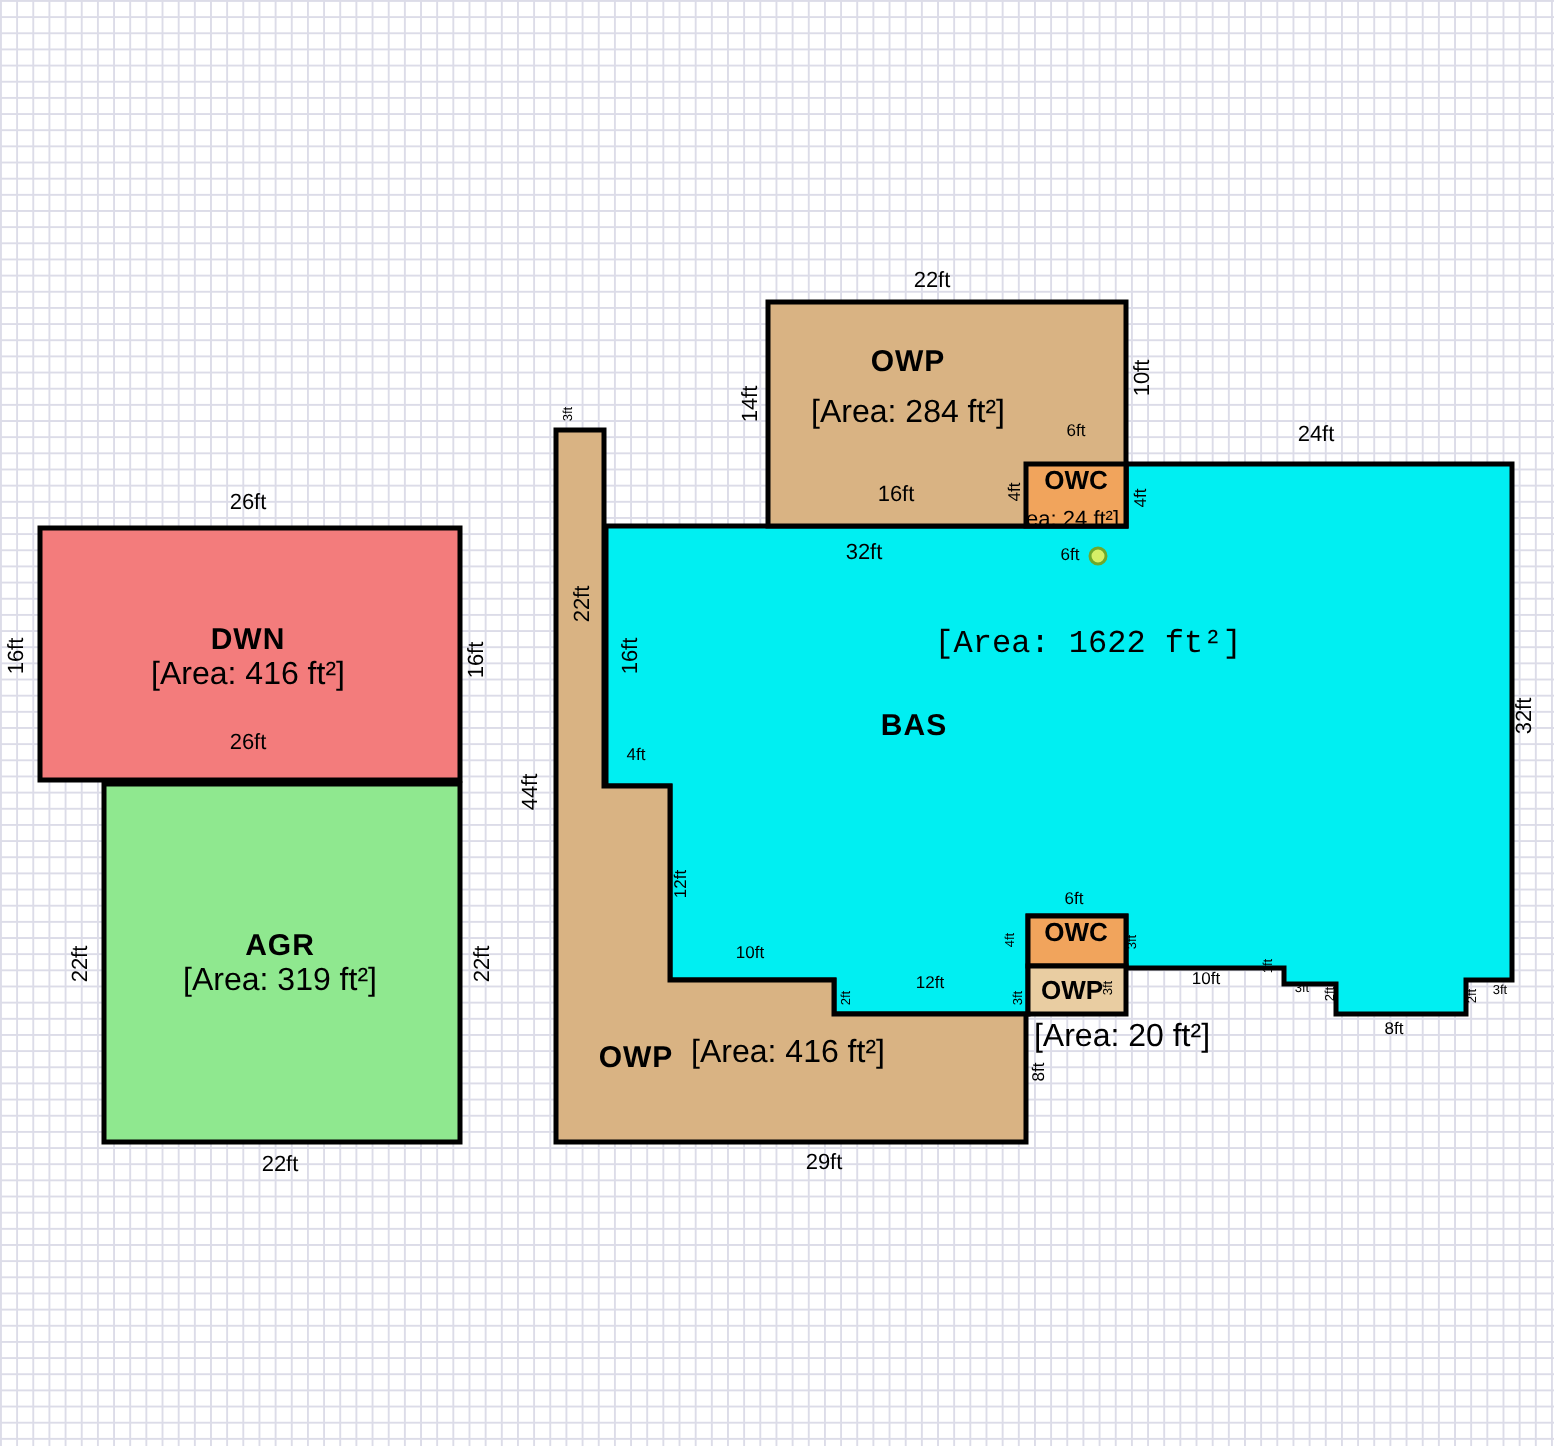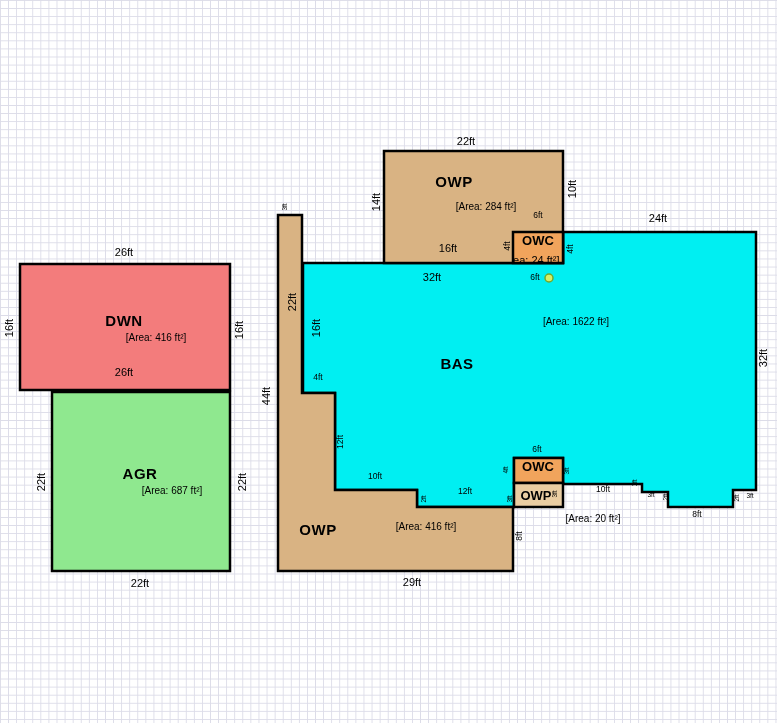--- a/index.html
+++ b/index.html
@@ -13,21 +13,21 @@
     background-size:8.08px 8.08px;
     overflow:hidden;
     font-family:"Liberation Sans", sans-serif;
     color:#000;
   }
   #shapes{position:absolute;left:0;top:0;z-index:1;}
   .lbl{position:absolute;z-index:2;white-space:nowrap;transform:translate(-50%,-50%);line-height:1;}
   .lbl.v{transform:translate(-50%,-50%) rotate(-90deg);}
   .code{font-size:15px;font-weight:bold;letter-spacing:.5px;}
   .code-s{font-size:13px;font-weight:bold;}
-  .area-label{font-size:10px;margin-left:32px;}
+  .area-label{font-size:16px;}
   .dim{font-size:11px;}
   .dim-s{font-size:8.5px;}
   .dim-t{font-size:6.5px;}
   .clipbox{position:absolute;z-index:2;overflow:hidden;}
   .clipbox span{display:inline-block;white-space:nowrap;font-size:11px;transform:translateX(-13px);}
 </style>
 </head>
 <body>
 
 <div id="canvas">
@@ -54,42 +54,42 @@
   </svg>
 
   <span class="lbl code" style="left:124px;top:320px;">DWN</span>
   <span class="lbl area-label" style="left:124px;top:338px;">[Area: 416 ft²]</span>
   <span class="lbl dim" style="left:124px;top:252px;">26ft</span>
   <span class="lbl dim v" style="left:9px;top:328px;">16ft</span>
   <span class="lbl dim v" style="left:239px;top:330px;">16ft</span>
   <span class="lbl dim" style="left:124px;top:372px;">26ft</span>
 
   <span class="lbl code" style="left:140px;top:473px;">AGR</span>
-  <span class="lbl area-label" style="left:140px;top:491px;">[Area: 687 ft²]</span>
+  <span class="lbl area-label" style="left:140px;top:491px;">[Area: 319 ft²]</span>
   <span class="lbl dim v" style="left:41px;top:482px;">22ft</span>
   <span class="lbl dim v" style="left:242px;top:482px;">22ft</span>
   <span class="lbl dim" style="left:140px;top:583px;">22ft</span>
 
   <span class="lbl code" style="left:454px;top:181px;">OWP</span>
   <span class="lbl area-label" style="left:454px;top:207px;">[Area: 284 ft²]</span>
   <span class="lbl dim" style="left:466px;top:141px;">22ft</span>
   <span class="lbl dim v" style="left:376px;top:202px;">14ft</span>
   <span class="lbl dim v" style="left:572px;top:189px;">10ft</span>
   <span class="lbl dim" style="left:448px;top:248px;">16ft</span>
 
   <span class="lbl code-s" style="left:538px;top:240px;">OWC</span>
   <div class="clipbox" style="left:512px;top:250px;width:60px;height:14px;">
     <span>[Area: 24 ft²]</span>
   </div>
   <span class="lbl dim-s" style="left:538px;top:215px;">6ft</span>
   <span class="lbl dim-s v" style="left:507px;top:246px;">4ft</span>
   <span class="lbl dim-s v" style="left:570px;top:249px;">4ft</span>
 
   <span class="lbl code" style="left:457px;top:331px;margin-top:32px;">BAS</span>
-  <span class="lbl area-label" style="left:544px;top:322px;">[Area: 1622 ft²]</span>
+  <span class="lbl area-label" style="left:544px;top:322px;font-family:Liberation Mono, monospace;">[Area: 1622 ft²]</span>
   <span class="lbl dim" style="left:432px;top:277px;">32ft</span>
   <span class="lbl dim-s" style="left:535px;top:277px;">6ft</span>
   <span class="lbl dim" style="left:658px;top:218px;">24ft</span>
   <span class="lbl dim v" style="left:763px;top:358px;">32ft</span>
   <span class="lbl dim v" style="left:316px;top:328px;">16ft</span>
   <span class="lbl dim-s" style="left:318px;top:377px;">4ft</span>
   <span class="lbl dim-s v" style="left:340px;top:442px;">12ft</span>
   <span class="lbl dim-s" style="left:375px;top:476px;">10ft</span>
   <span class="lbl dim-t v" style="left:424px;top:499px;">2ft</span>
   <span class="lbl dim-s" style="left:465px;top:491px;">12ft</span>

